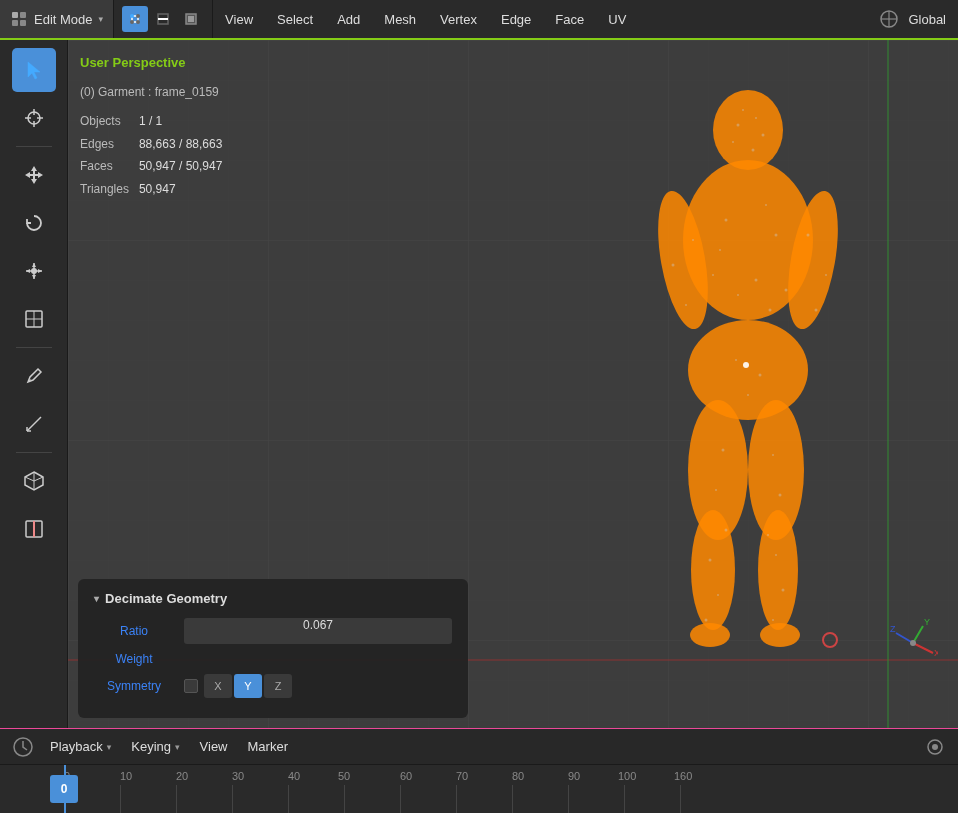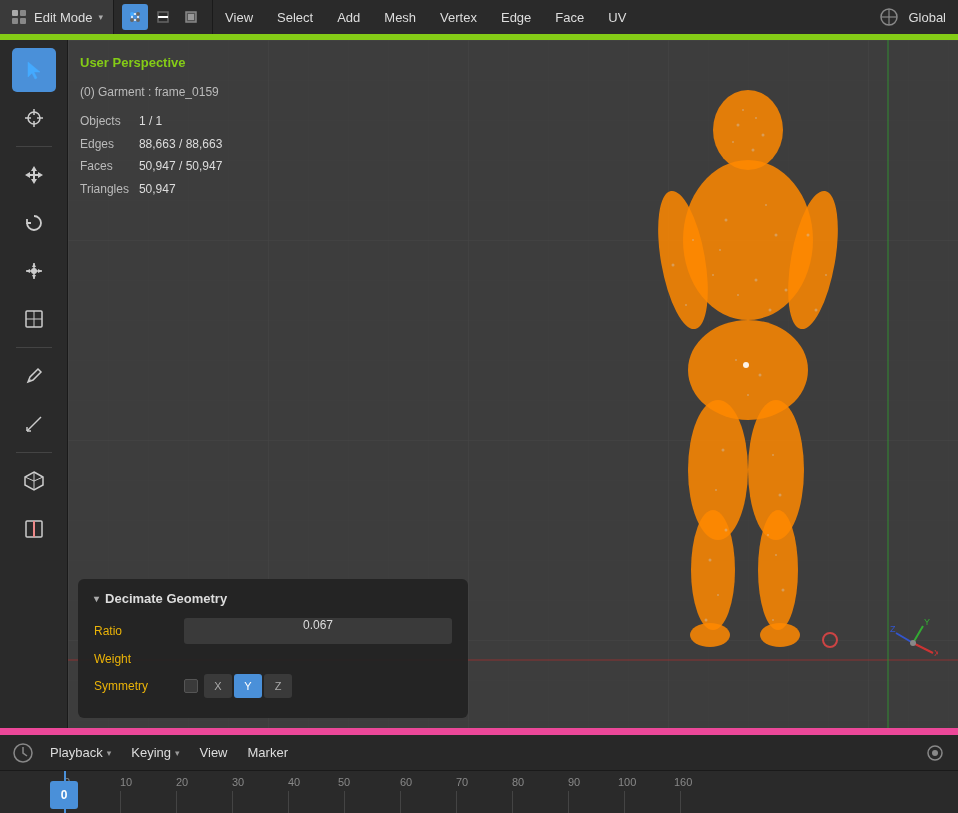--- a/index.html
+++ b/index.html
@@ -15,21 +15,21 @@
     }
 
     
     #top-bar {
       width: 100%;
       height: 40px;
       background: #2a2a2a;
       display: flex;
       align-items: center;
       gap: 0;
-      border-bottom: 6px solid #84cc16;
+      border-bottom: 2px solid #84cc16;
       position: relative;
       z-index: 10;
     }
     .mode-selector {
       display: flex;
       align-items: center;
       gap: 6px;
       padding: 0 10px;
       height: 100%;
       background: #3a3a3a;
@@ -222,22 +222,22 @@
       font-size: 10px;
       color: #aaa;
     }
     .panel-row {
       display: flex;
       align-items: center;
       margin-bottom: 8px;
     }
     .panel-label {
       width: 90px;
-      text-align: left;
-      color: #eab308;
+      text-align: center;
+      color: #3b82f6;
       font-size: 12px;
       padding-right: 10px;
     }
     .panel-input {
       flex: 1;
       height: 26px;
       background: #3a3a3a;
       border: none;
       border-radius: 3px;
       color: #ddd;
@@ -299,21 +299,21 @@
     }
 
     
     #bottom-bar {
       position: absolute;
       bottom: 0;
       left: 0;
       right: 0;
       height: 85px;
       background: #2a2a2a;
-      border-top: 7px solid #ec4899;
+      border-top: 1px solid #ec4899;
     }
 
     #timeline-menu {
       height: 36px;
       background: #282828;
       display: flex;
       align-items: center;
       gap: 4px;
       padding: 0 8px;
       border-bottom: 1px solid #1a1a1a;

